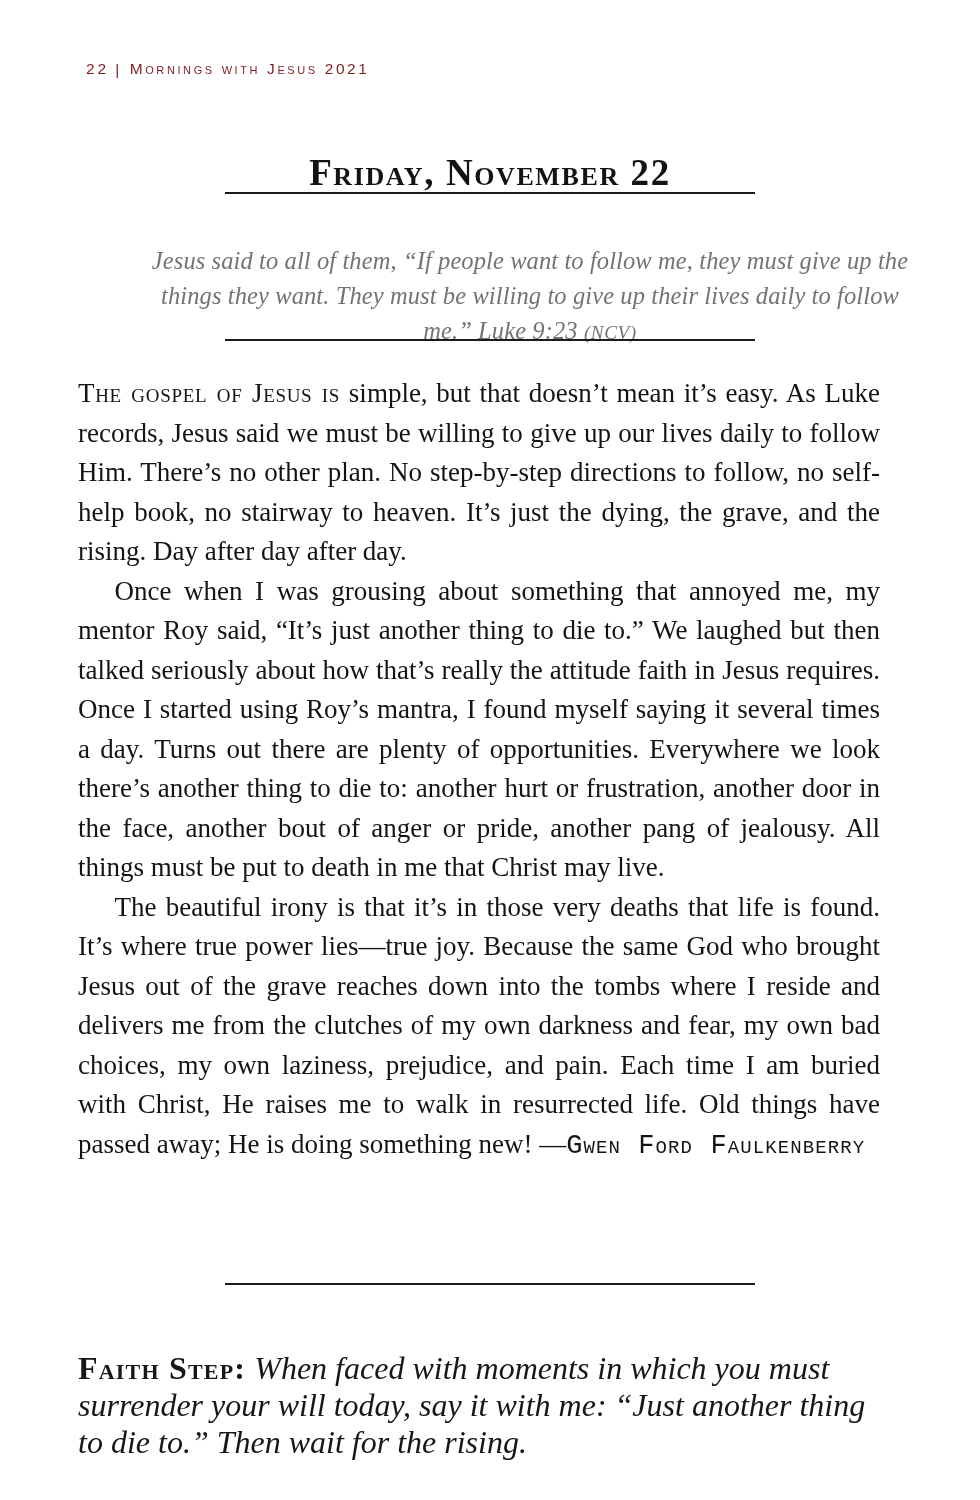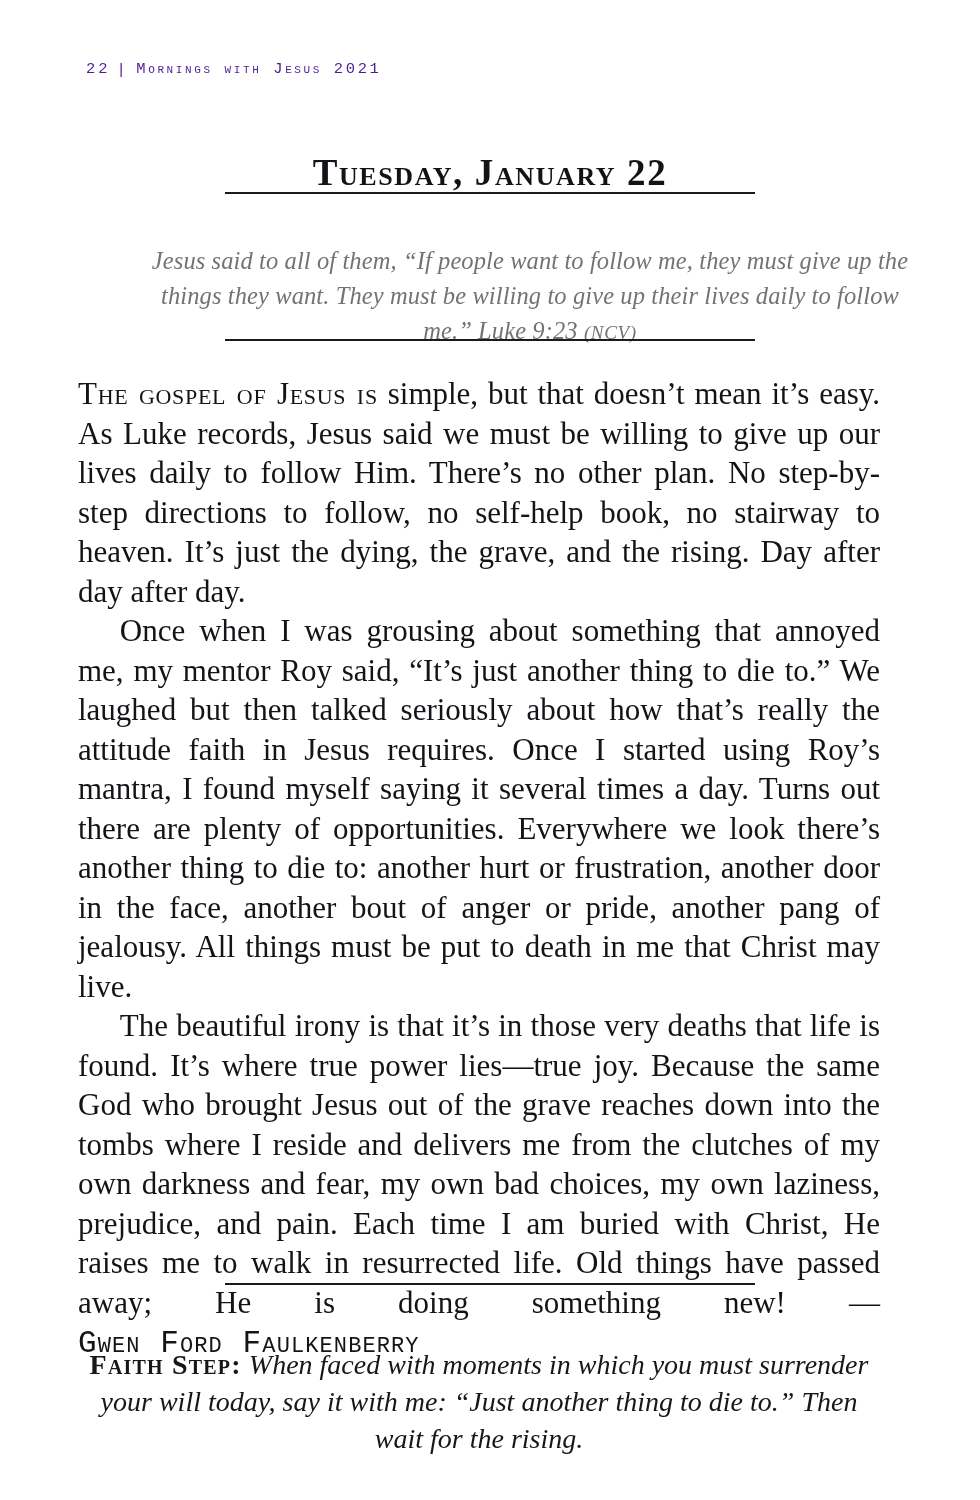--- a/index.html
+++ b/index.html
@@ -19,24 +19,24 @@
     box-sizing: border-box;
     font-family: "Liberation Serif", "DejaVu Serif", serif;
     color: #15161a;
   }
 
   
   .running-head {
     position: absolute;
     top: 60px;
     left: 86px;
-    font-family: Liberation Mono, monospace;
+    font-family: Liberation Sans, sans-serif;
     font-size: 15.5px;
     letter-spacing: 2.4px;
-    color: #4c1d95;
+    color: #7f1d1d;
     white-space: nowrap;
     font-variant: small-caps;
   }
   .running-head .folio {
     letter-spacing: 3px;
   }
   .running-head .rule-sep {
     display: inline-block;
     margin: 0 8px 0 6px;
     position: relative;
@@ -93,21 +93,21 @@
     font-size: 0.78em;
     letter-spacing: 0.6px;
   }
 
   
   .body-text {
     position: absolute;
     top: 374px;
     left: 78px;
     width: 802px;
-    font-size: 31px;
+    font-size: 27px;
     line-height: 39.5px;
     text-align: justify;
     text-justify: inter-word;
     color: #131418;
     hyphens: manual;
   }
   .body-text p {
     margin: 0;
     text-indent: 1.35em;
   }
@@ -124,43 +124,43 @@
     white-space: nowrap;
     font-family: Liberation Mono, monospace;
   }
 
   
   .faith-step {
     position: absolute;
     top: 1318px;
     left: 78px;
     width: 802px;
-    font-size: 28px;
+    font-size: 32px;
     line-height: 37px;
     font-style: italic;
     color: #16171b;
-    text-align: center;
+    text-align: left;
   }
   .faith-step .faith-label {
     font-style: normal;
     font-variant: small-caps;
     letter-spacing: 1.2px;
     font-weight: 700;
   }
 </style>
 </head>
 <body>
 
 <div class="page">
 
   <div class="running-head">
     <span class="folio">22</span><span class="rule-sep">|</span><span class="head-title">Mornings with Jesus 2021</span>
   </div>
 
-  <h1 class="date-title">Tuesday, January 22</h1>
+  <h1 class="date-title">Friday, November 22</h1>
 
   <div class="rule rule-top"></div>
 
   <blockquote class="scripture">
     <span>Jesus said to all of them, “If people want to follow me, they must give up the things they want. They must be willing to give up their lives daily to follow me.” Luke 9:23 </span><span class="version">(NCV)</span>
   </blockquote>
 
   <div class="rule rule-bottom"></div>
 
   <div class="body-text">

